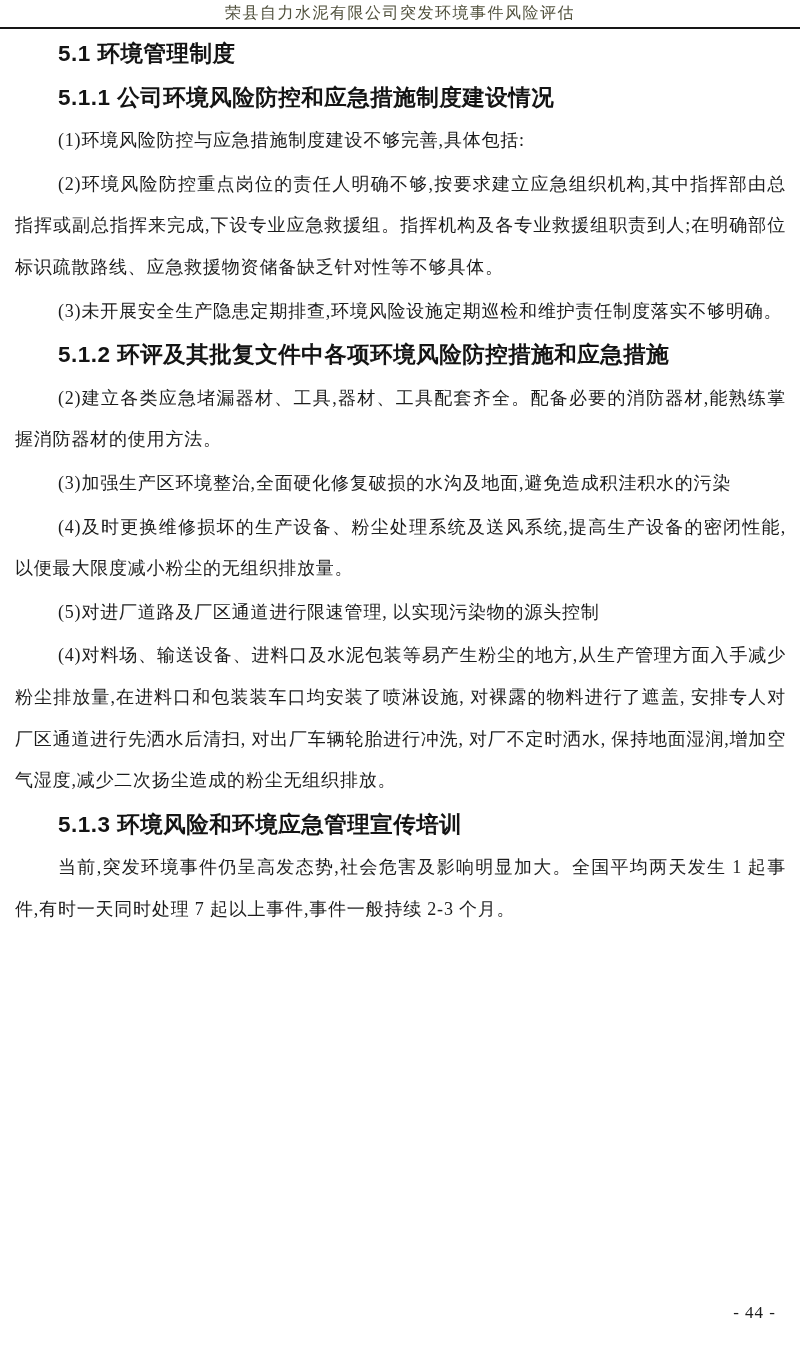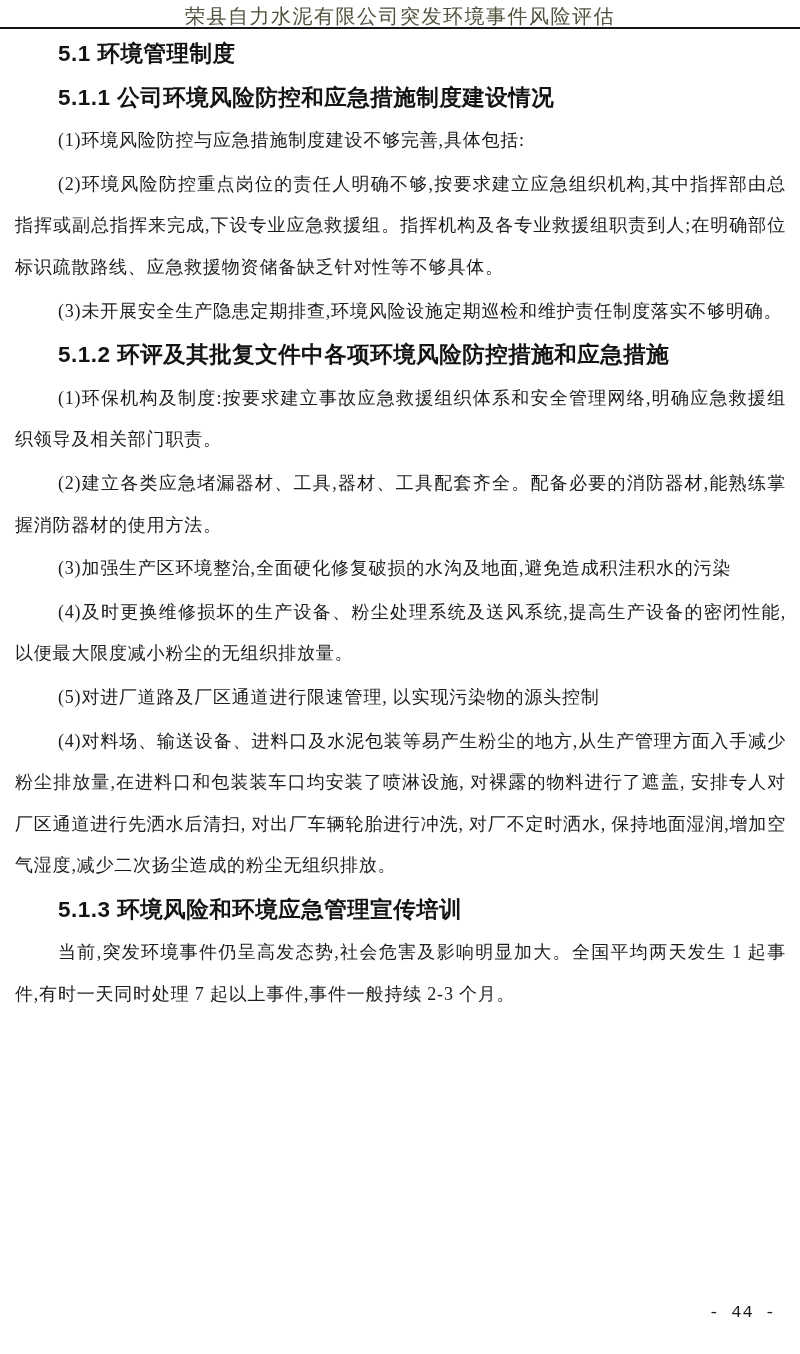--- a/index.html
+++ b/index.html
@@ -14,21 +14,21 @@
     overflow: hidden;
     font-family: "Liberation Serif", serif;
     color: #1c1c1c;
   }
   .doc-header {
     position: absolute;
     top: 3px;
     left: 0;
     right: 0;
     text-align: center;
-    font-size: 20px;
+    font-size: 16px;
     letter-spacing: 1.5px;
     color: #50503c;
     font-family: Liberation Sans, sans-serif;
   }
   .header-rule {
     position: absolute;
     top: 27px;
     left: 0;
     width: 800px;
     height: 0;
@@ -60,41 +60,40 @@
     line-height: 41.6px;
     letter-spacing: 0.5px;
     text-indent: 43px;
     color: #141414;
     white-space: nowrap;
   }
   .page-number {
     position: absolute;
     top: 1303px;
     right: 24px;
-    font-family: Liberation Mono, monospace;
+    font-family: Liberation Serif, serif;
     font-size: 17px;
     letter-spacing: 1px;
     color: #1c1c1c;
   }
 </style>
 </head>
 <body>
 
 <div class="doc-header">荣县自力水泥有限公司突发环境事件风险评估</div>
 
 <div class="header-rule"></div>
 
 <div class="content">
   <div class="blk heading">5.1 环境管理制度</div>
   <div class="blk heading">5.1.1 公司环境风险防控和应急措施制度建设情况</div>
   <div class="blk para">(1)环境风险防控与应急措施制度建设不够完善,具体包括:</div>
   <div class="blk para">(2)环境风险防控重点岗位的责任人明确不够,按要求建立应急组织机构,其中指挥部由总指挥或副总指挥来完成,下设专业应急救援组。指挥机构及各专业救援组职责到人;在明确部位标识疏散路线、应急救援物资储备缺乏针对性等不够具体。</div>
   <div class="blk para">(3)未开展安全生产隐患定期排查,环境风险设施定期巡检和维护责任制度落实不够明确。</div>
   <div class="blk heading">5.1.2 环评及其批复文件中各项环境风险防控措施和应急措施</div>
-  <div class="blk para">(1)环保机构及制度:按要求建立事故应急救援组织体系和安全管理网络,明确应急救援组织领导及相关部门职责。</div>
   <div class="blk para">(2)建立各类应急堵漏器材、工具,器材、工具配套齐全。配备必要的消防器材,能熟练掌握消防器材的使用方法。</div>
   <div class="blk para">(3)加强生产区环境整治,全面硬化修复破损的水沟及地面,避免造成积洼积水的污染</div>
   <div class="blk para">(4)及时更换维修损坏的生产设备、粉尘处理系统及送风系统,提高生产设备的密闭性能,以便最大限度减小粉尘的无组织排放量。</div>
   <div class="blk para">(5)对进厂道路及厂区通道进行限速管理, 以实现污染物的源头控制</div>
   <div class="blk para">(4)对料场、输送设备、进料口及水泥包装等易产生粉尘的地方,从生产管理方面入手减少粉尘排放量,在进料口和包装装车口均安装了喷淋设施, 对裸露的物料进行了遮盖, 安排专人对厂区通道进行先洒水后清扫, 对出厂车辆轮胎进行冲洗, 对厂不定时洒水, 保持地面湿润,增加空气湿度,减少二次扬尘造成的粉尘无组织排放。</div>
   <div class="blk heading">5.1.3 环境风险和环境应急管理宣传培训</div>
   <div class="blk para">当前,突发环境事件仍呈高发态势,社会危害及影响明显加大。全国平均两天发生 1 起事件,有时一天同时处理 7 起以上事件,事件一般持续 2-3 个月。</div>
 </div>
 
 <div class="page-number">- 44 -</div>

